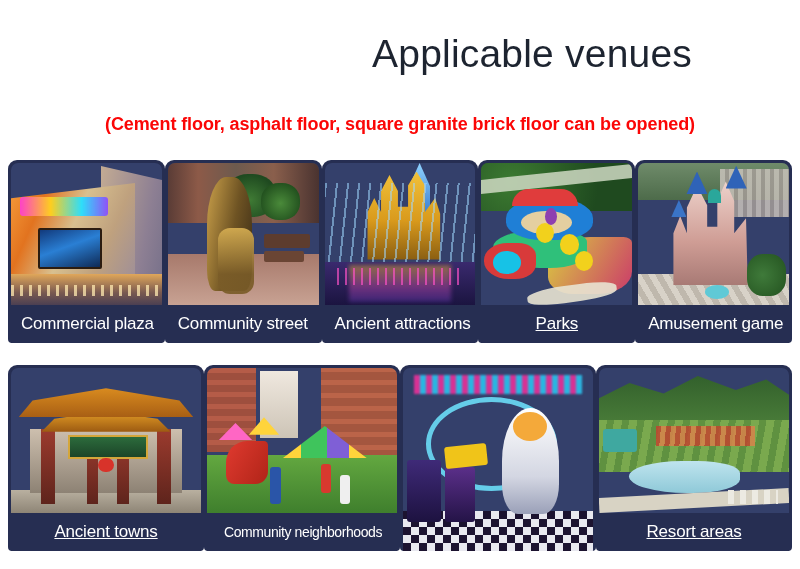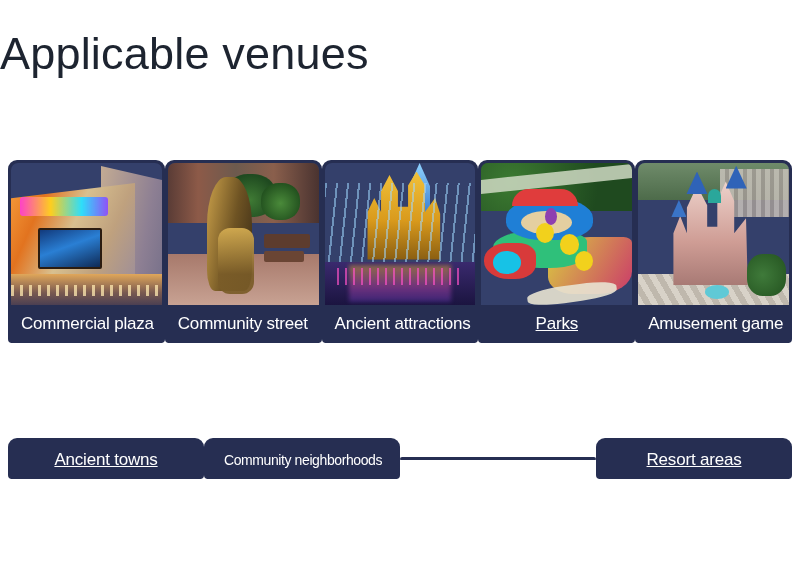--- a/index.html
+++ b/index.html
@@ -7,43 +7,43 @@
     width:800px;height:569px;
     background:#ffffff;
     font-family:"Liberation Sans", sans-serif;
     overflow:hidden;
   }
   #page{position:relative;width:800px;height:569px;}
 
   
   .title{
     position:absolute;left:0;top:26px;width:692px;
-    text-align:left;
-    font-size:45px;line-height:56px;
+    text-align:right;
+    font-size:39px;line-height:56px;
     font-weight:400;
     color:#1d2430;
     letter-spacing:.2px;
   }
   .subtitle{
     position:absolute;left:0;top:112px;width:800px;
     text-align:center;
     font-size:18px;line-height:24px;
     font-weight:700;
     color:#fb0606;
     letter-spacing:-.1px;
   }
 
   
   .grid{
     position:absolute;left:8px;top:160px;
     width:784px;
   }
   .row{display:flex;gap:0;}
   .row.r1{height:183px;}
-  .row.r2{height:186px;margin-top:22px;align-items:center;}
+  .row.r2{height:186px;margin-top:22px;}
 
   .card{
     position:relative;
     flex:1 1 0;
     background:#262e52;
     border-radius:9px 9px 4px 4px;
     overflow:hidden;
     display:flex;flex-direction:column;
     box-sizing:border-box;
     padding:3px 3px 0 3px;
@@ -279,20 +279,21 @@
   .p-night .streak{left:6%;bottom:8%;width:70%;height:3px;background:#ff5a3c;filter:blur(1px);}
   .p-night .cars{left:8%;bottom:16%;width:84%;height:7%;
     background:repeating-linear-gradient(90deg,#5a2a22 0 7px,rgba(0,0,0,0) 7px 14px);}
 </style>
 </head>
 <body>
 
 <div id="page">
 
   <div class="title">Applicable venues</div>
+  <div class="subtitle">(Cement floor, asphalt floor, square granite brick floor can be opened)</div>
 
   <div class="grid">
 
     <div class="row r1">
 
       <div class="card">
         <div class="photo p-plaza">
           <span class="lay side"></span>
             <span class="lay bldg"></span>
           <span class="lay sign"></span>

